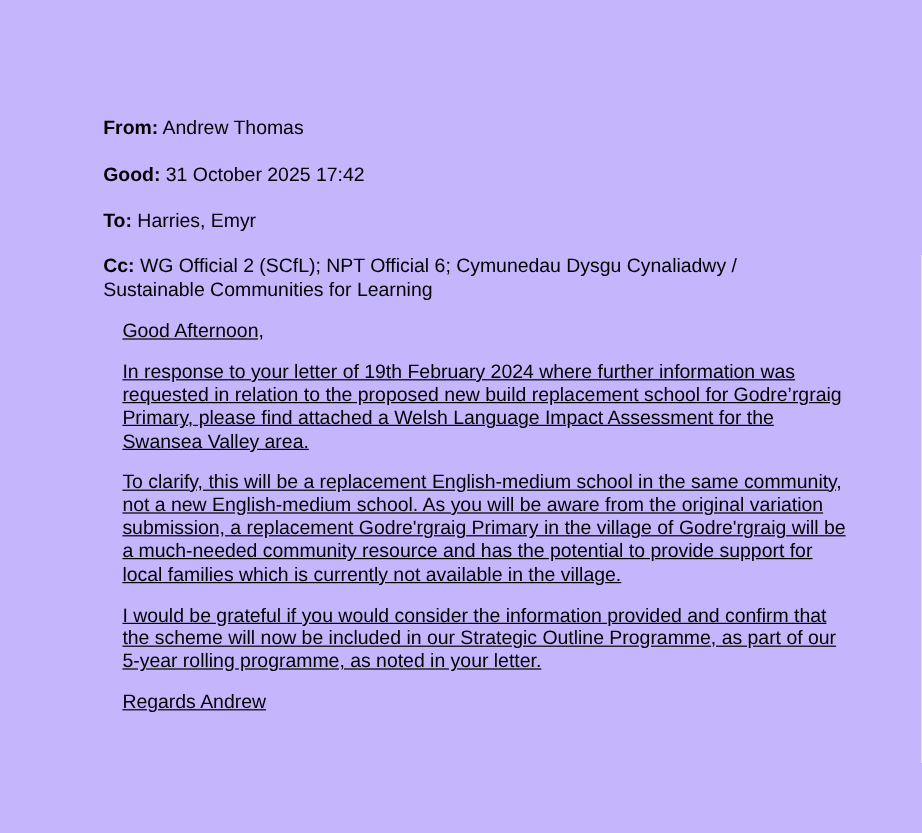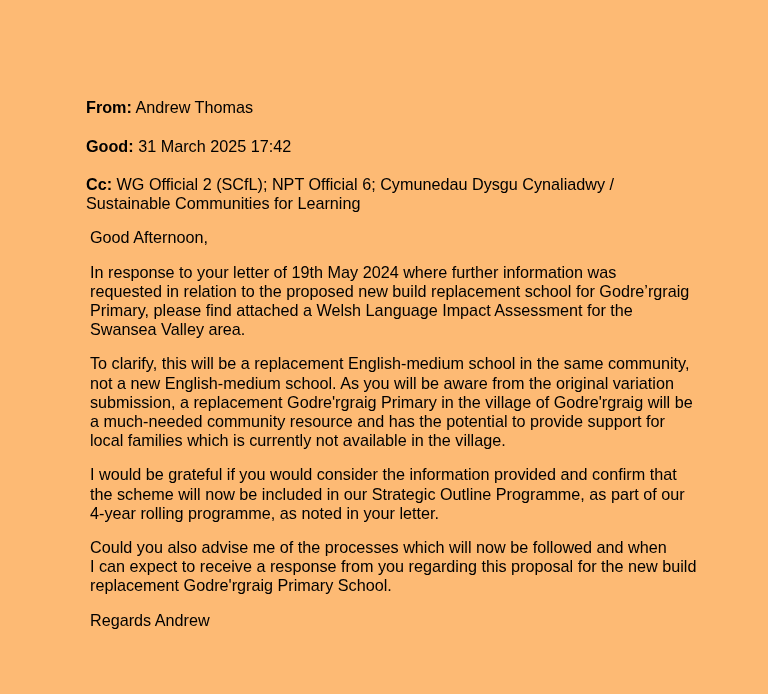--- a/index.html
+++ b/index.html
@@ -1,73 +1,73 @@
 <!DOCTYPE html>
 <html><head>
 <meta charset="utf-8">
 <style>
   * { box-sizing: border-box; }
   html, body { margin: 0; padding: 0; background: #ffffff; }
   .page {
     position: relative;
     width: 768px;
     height: 694px;
-    background: #fdba74;
+    background: #c4b5fd;
     overflow: hidden;
     font-family: "Liberation Sans", sans-serif;
     font-size: 16.2px;
     line-height: 19.2px;
     color: #000000;
   }
   .content {
     position: absolute;
     left: 86px;
     top: 79px;
     width: 656px;
   }
   .headers { margin: 0 0 15px 0; }
   .hline { white-space: pre-line; }
   .hlabel { font-weight: bold; }
   .hvalue { white-space: pre-line; }
-  .par { margin: 0 0 15px 4px; white-space: pre-line; }
+  .par { margin: 0 0 15px 16px; white-space: pre-line; text-decoration: underline; }
   .par:last-child { margin-bottom: 0; }
 </style>
 </head>
 <body>
 
 <div class="page">
   <div class="content">
 
     <div class="headers">
       <div class="hline">
         <span class="hlabel">From:</span><span> </span><span class="hvalue">Andrew Thomas</span>
       </div>
       <div class="hline">
-        <span class="hlabel">Good:</span><span> </span><span class="hvalue">31 March 2025 17:42</span>
+        <span class="hlabel">Good:</span><span> </span><span class="hvalue">31 October 2025 17:42</span>
+      </div>
+      <div class="hline">
+        <span class="hlabel">To:</span><span> </span><span class="hvalue">Harries, Emyr</span>
       </div>
       <div class="hline">
         <span class="hlabel">Cc:</span><span> </span><span class="hvalue">WG Official 2 (SCfL); NPT Official 6; Cymunedau Dysgu Cynaliadwy /
 Sustainable Communities for Learning</span>
       </div>
     </div>
 
     <p class="par">Good Afternoon,</p>
 
-    <p class="par">In response to your letter of 19th May 2024 where further information was
+    <p class="par">In response to your letter of 19th February 2024 where further information was
 requested in relation to the proposed new build replacement school for Godre’rgraig
 Primary, please find attached a Welsh Language Impact Assessment for the
 Swansea Valley area.</p>
     <p class="par">To clarify, this will be a replacement English-medium school in the same community,
 not a new English-medium school. As you will be aware from the original variation
 submission, a replacement Godre'rgraig Primary in the village of Godre'rgraig will be
 a much-needed community resource and has the potential to provide support for
 local families which is currently not available in the village.</p>
     <p class="par">I would be grateful if you would consider the information provided and confirm that
 the scheme will now be included in our Strategic Outline Programme, as part of our
-4-year rolling programme, as noted in your letter.</p>
-    <p class="par">Could you also advise me of the processes which will now be followed and when
-I can expect to receive a response from you regarding this proposal for the new build
-replacement Godre'rgraig Primary School.</p>
+5-year rolling programme, as noted in your letter.</p>
 
     <p class="par">Regards Andrew</p>
 
   </div>
 </div>
 
 </body></html>

